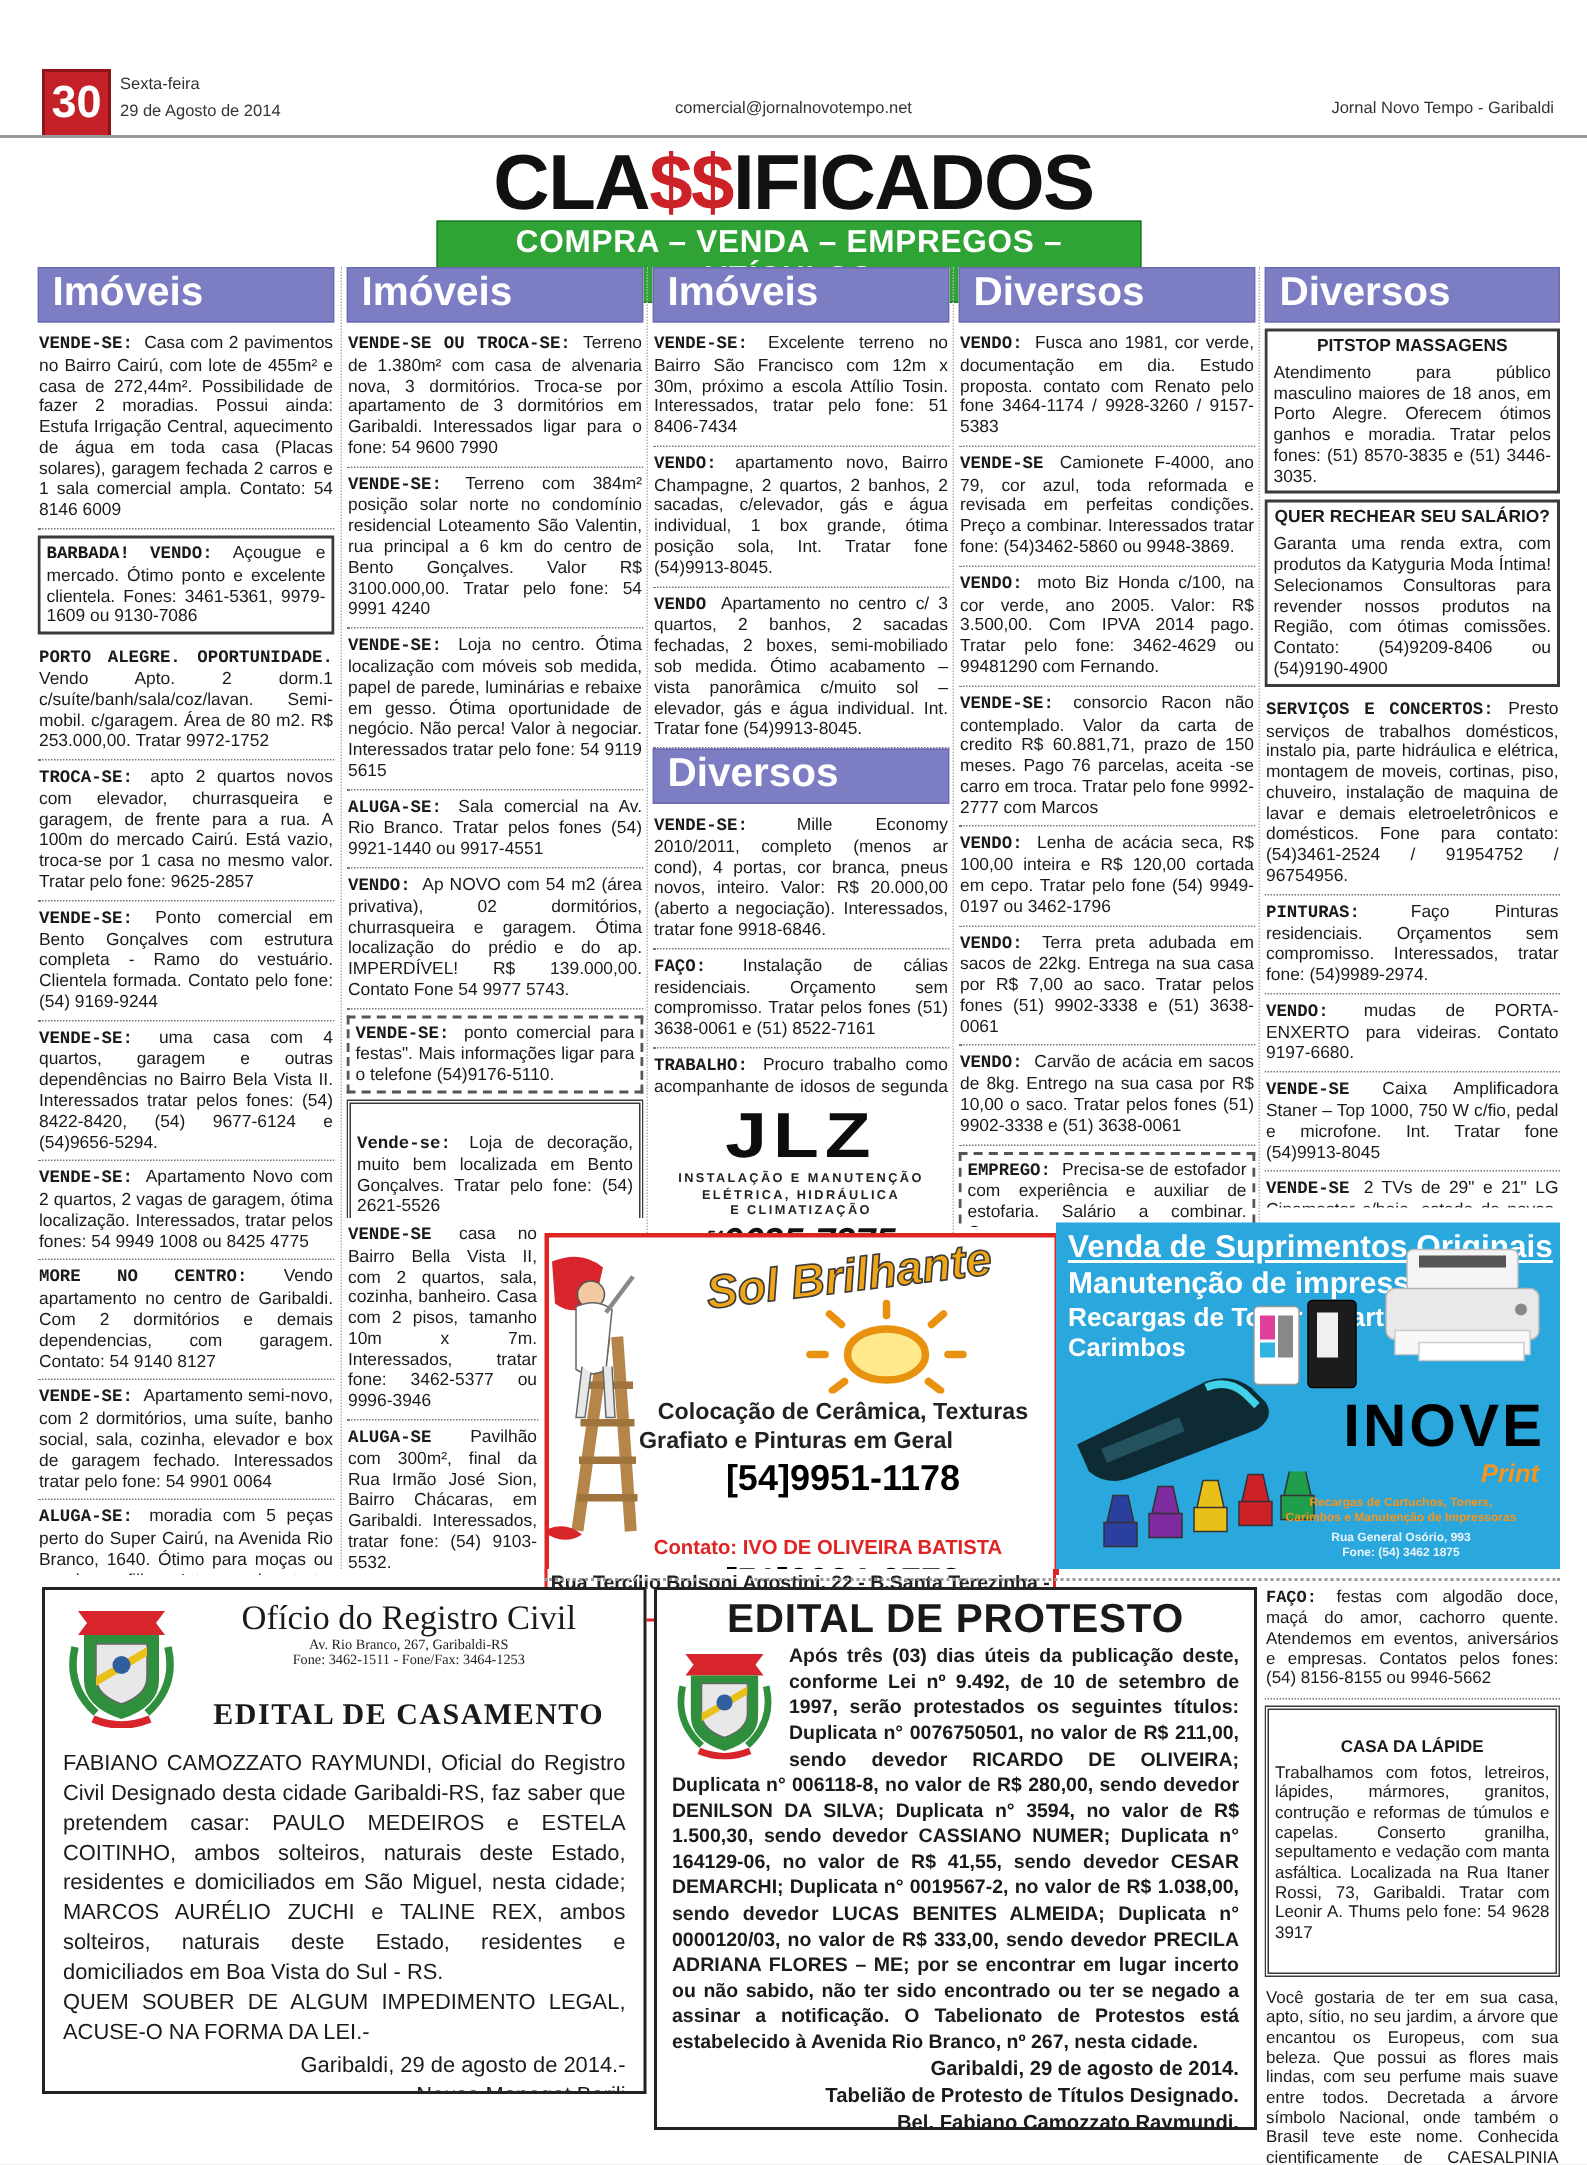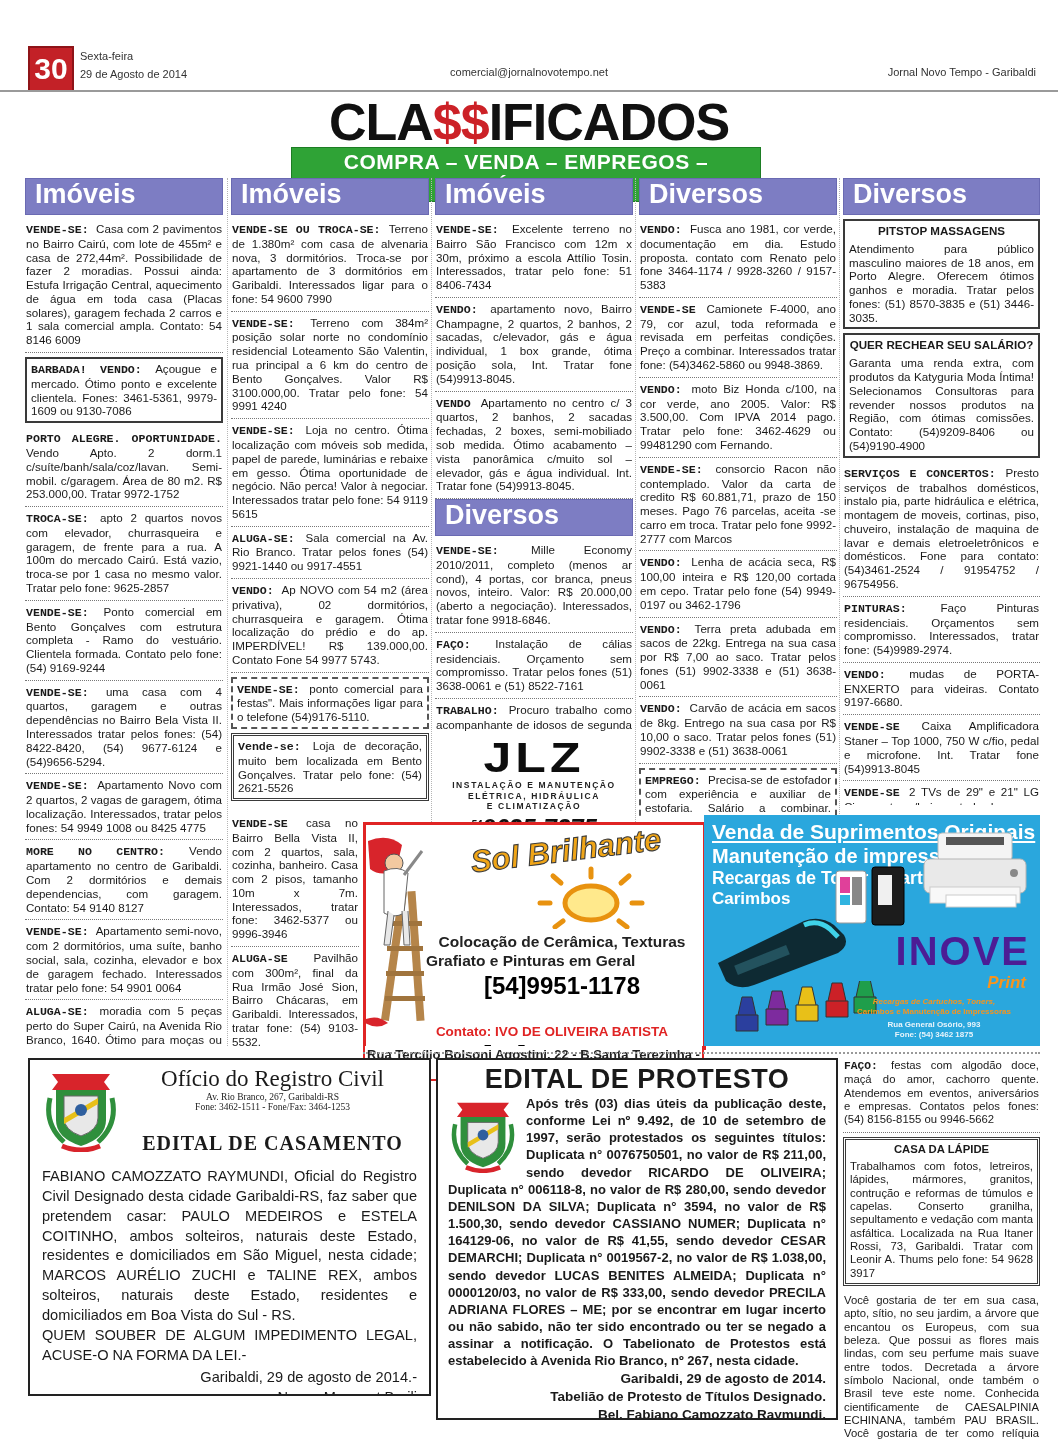--- a/index.html
+++ b/index.html
@@ -27,21 +27,21 @@
   #col3{left:435px;top:178px;width:198px;height:555px;}
   #col4{left:639px;top:178px;width:198px;height:640px;}
   #col5{left:843px;top:178px;width:197px;height:627px;}
   #col6{left:843px;top:1055px;width:197px;height:388px;}
   .col-header{background:#7d7dc3;color:#fff;font-size:27px;font-weight:bold;
               padding:0 0 4px 9px;margin:0 0 3px 0;border:1px solid #6a6ab2;}
   .ad{font-size:11.6px;line-height:1.19;text-align:justify;padding:4px 1px 5px;
       border-bottom:1px dotted #777;}
   .ad .lead{font-weight:bold;font-family:Liberation Mono, monospace;}
   .ad.box-solid{border:2px solid #3a3a3a;padding:3px 4px;margin:4px 0;}
-  .ad.box-double{border:3px double #3a3a3a;padding:3px 4px;margin:4px 0;}
+  .ad.box-double{border:3px double #3a3a3a;padding:19px 4px;margin:4px 0;}
   .ad.box-dashed{border:2px dashed #555;padding:3px 4px;margin:4px 0;}
   .ad-title{font-weight:bold;text-align:center;margin-bottom:4px;}
   .vrule{position:absolute;top:178px;height:868px;border-left:1px dotted #b5b5b5;width:0;}
   
   #jlz{position:absolute;left:435px;top:733px;width:198px;height:112px;background:#fff;
        text-align:center;border-bottom:1px dotted #777;}
   #jlz-logo{font-size:50px;font-weight:bold;letter-spacing:4px;color:#0d0d0d;line-height:.9;
             transform:scaleY(.85);margin-top:2px;}
   .jlz-sub{font-size:8.5px;font-weight:bold;letter-spacing:1.6px;color:#222;line-height:1.25;}
   #jlz-phone{font-size:24px;font-weight:bold;font-style:italic;color:#111;margin-top:2px;}
@@ -62,24 +62,24 @@
   #sol-addr{position:absolute;left:363px;top:1046px;width:337px;text-align:center;font-size:13px;font-weight:bold;color:#222;
             background:#fff;border:2px solid #e02424;border-top:none;padding:1px 0 2px;}
   
   #inove{position:absolute;left:704px;top:815px;width:336px;height:231px;background:#2aa7dd;overflow:hidden;}
   .inove-line{color:#fff;font-weight:bold;padding-left:8px;line-height:1.18;}
   #inove-l1{font-size:21px;padding-top:5px;text-decoration:underline;}
   #inove-l2{font-size:20px;}
   #inove-l3{font-size:17.5px;}
   #inove-l4{font-size:17px;}
   #inove-logo{position:absolute;right:10px;top:118px;font-size:40px;font-weight:bold;letter-spacing:2px;
-              color:#4c1d95;line-height:.9;}
+              color:#000000;line-height:.9;}
   #inove-print{position:absolute;right:14px;top:158px;font-size:17px;font-weight:bold;font-style:italic;color:#f7941d;}
   .inove-small{position:absolute;right:6px;width:200px;text-align:center;font-size:8px;color:#f7941d;font-weight:bold;}
-  #inove-s1{top:182px;font-style:italic;} #inove-s2{top:192px;}
+  #inove-s1{top:182px;} #inove-s2{top:192px;}
   #inove-s3{top:205px;color:#e8f4fb;} #inove-s4{top:215px;color:#e8f4fb;}
   
   .legal{position:absolute;background:#fff;border:2px solid #222;overflow:hidden;}
   #registro{left:28px;top:1058px;width:403px;height:338px;padding:6px 12px;box-sizing:border-box;}
   #registro .crest,#protesto .crest{float:left;margin:2px 8px 4px 0;}
   #reg-title{text-align:center;font-family:"Liberation Serif",serif;font-size:23px;font-weight:normal;}
   .reg-addr{text-align:center;font-family:"Liberation Serif",serif;font-size:9.5px;color:#222;}
   #reg-sub{text-align:center;font-family:"Liberation Serif",serif;font-size:20px;font-weight:bold;
            letter-spacing:1px;margin:20px 0 12px;clear:none;}
   .reg-body{font-size:14.6px;line-height:1.36;text-align:justify;clear:both;}

